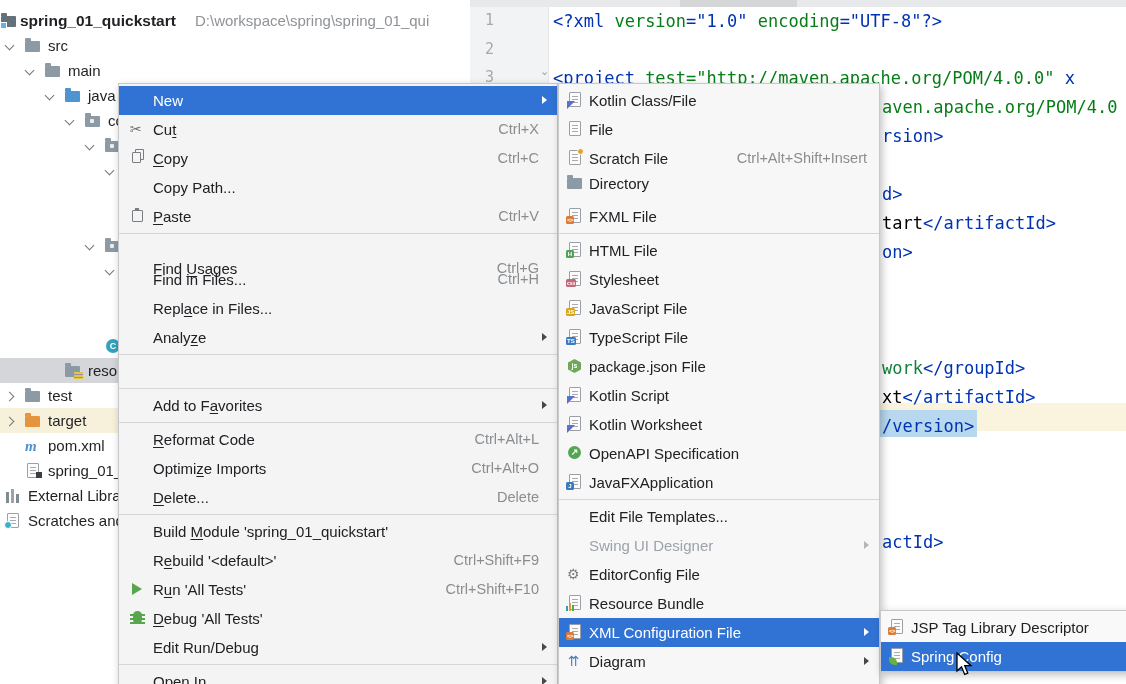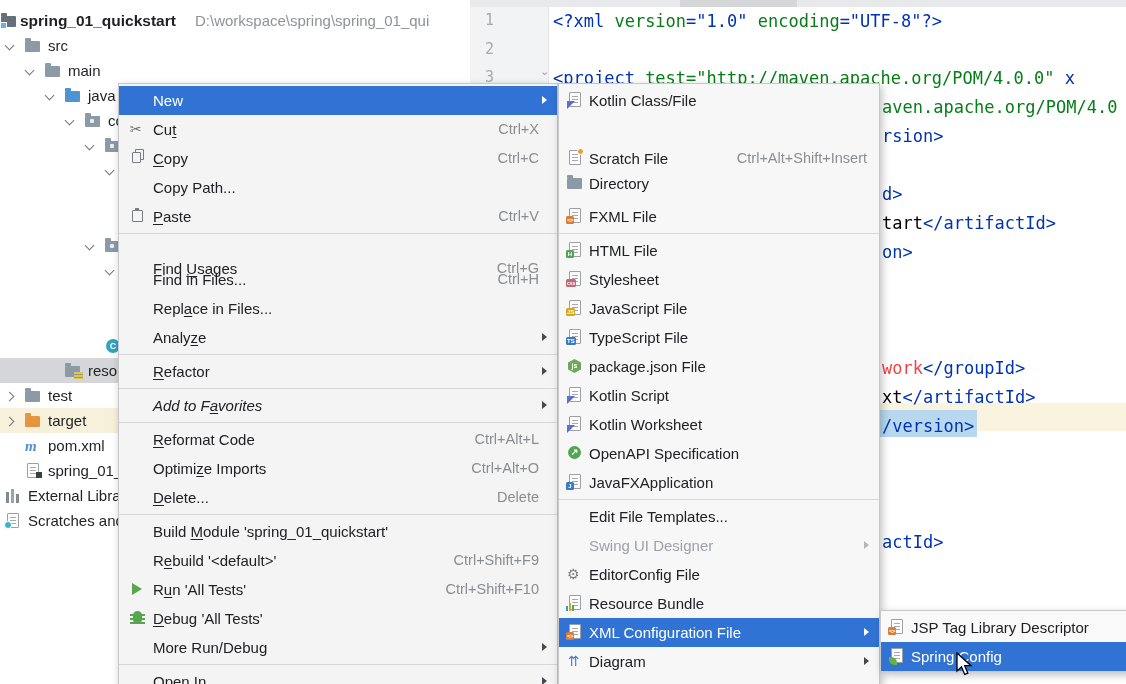--- a/index.html
+++ b/index.html
@@ -233,21 +233,21 @@
     </div>
   <div class="creamline"></div>
   <div id="code-layer"></div>
 <div class="frag" style="left: 83px; top: 11px;"><span style="color: rgb(0, 51, 179);">&lt;?xml </span><span style="color: rgb(6, 125, 23);">version</span><span style="color: rgb(0, 51, 179);">="1.0" </span><span style="color: rgb(6, 125, 23);">encoding</span><span style="color: rgb(0, 51, 179);">="UTF-8"</span><span style="color: rgb(0, 51, 179);">?&gt;</span></div>
     <div class="frag" style="left: 83px; top: 68px;"><span style="color: rgb(0, 51, 179);">&lt;project </span><span style="color: rgb(6, 125, 23);">test</span><span style="color: rgb(6, 125, 23);">="http://maven.apache.org/POM/4.0.0"</span><span style="color: rgb(0, 51, 179);"> x</span></div>
     <div class="frag" style="left: 412px; top: 97px;"><span style="color: rgb(6, 125, 23);">aven.apache.org/POM/4.0</span></div>
     <div class="frag" style="left: 412px; top: 126px;"><span style="color: rgb(0, 51, 179);">rsion&gt;</span></div>
     <div class="frag" style="left: 412px; top: 184px;"><span style="color: rgb(0, 51, 179);">d&gt;</span></div>
     <div class="frag" style="left: 412px; top: 213px;"><span style="color: rgb(0, 0, 0);">tart</span><span style="color: rgb(0, 51, 179);">&lt;/artifactId&gt;</span></div>
     <div class="frag" style="left: 412px; top: 242px;"><span style="color: rgb(0, 51, 179);">on&gt;</span></div>
-    <div class="frag" style="left: 412px; top: 358px;"><span style="color: #ef4444;">work</span><span style="color: rgb(0, 51, 179);">&lt;/groupId&gt;</span></div>
+    <div class="frag" style="left: 412px; top: 358px;"><span style="color: #15803d;">work</span><span style="color: rgb(0, 51, 179);">&lt;/groupId&gt;</span></div>
     <div class="frag" style="left: 412px; top: 387px;"><span style="color: rgb(0, 0, 0);">xt</span><span style="color: rgb(0, 51, 179);">&lt;/artifactId&gt;</span></div>
     <div class="selbg" style="left: 409px; top: 410px; width: 98.07px; height: 27px;"></div>
     <div class="frag" style="left: 412px; top: 416px;"><span style="color: rgb(0, 51, 179);">/version&gt;</span></div>
     <div class="frag" style="left: 412px; top: 532px;"><span style="color: rgb(0, 51, 179);">actId&gt;</span></div>
   </div>
 
 <div id="ctx-menu" class="menu">
     <div class="mrow sel" style="top: 2px;">
       <span class="mlabel" style="left: 34px;">New</span>
       <span class="marrow" style="right: 10px;"></span>
@@ -286,27 +286,23 @@
       <span class="mshort" style="right: 18px;">Ctrl+H</span>
     </div>
     <div class="mrow" style="top: 210px;">
       <span class="mlabel" style="left: 34px;">Repl<u>a</u>ce in Files...</span>
     </div>
     <div class="mrow" style="top: 239px;">
       <span class="mlabel" style="left: 34px;">Analy<u>z</u>e</span>
       <span class="marrow" style="right: 10px;"></span>
     </div>
     <div class="msep" style="top: 270px;"></div>
-    <div class="mrow" style="top: 273px;">
-      <span class="mlabel" style="left: 34px;"><u>R</u>efactor</span>
-      <span class="marrow" style="right: 10px;"></span>
-    </div>
     <div class="msep" style="top: 304px;"></div>
     <div class="mrow" style="top: 307px;">
-      <span class="mlabel" style="left: 34px; font-style: italic;">Add to F<u>a</u>vorites</span>
+      <span class="mlabel" style="left: 34px;">Add to F<u>a</u>vorites</span>
       <span class="marrow" style="right: 10px;"></span>
     </div>
     <div class="msep" style="top: 338px;"></div>
     <div class="mrow" style="top: 370px;">
       <span class="mlabel" style="left: 34px;">Optimi<u>z</u>e Imports</span>
       <span class="mshort" style="right: 18px;">Ctrl+Alt+O</span>
     </div>
     <div class="mrow" style="top: 341px;">
       <span class="mlabel" style="left: 34px;"><u>R</u>eformat Code</span>
       <span class="mshort" style="right: 18px;">Ctrl+Alt+L</span>
@@ -330,38 +326,44 @@
       <span class="mlabel" style="left: 34px;">R<u>u</u>n 'All Tests'</span>
       <span class="mshort" style="right: 18px;">Ctrl+Shift+F10</span>
     </div>
     <div class="mrow" style="top: 520px;">
       <span class="ic" style="left: 10px; top: 5px;">
         <span class="bug"></span>
       </span>
       <span class="mlabel" style="left: 34px;"><u>D</u>ebug 'All Tests'</span>
     </div>
     <div class="mrow" style="top: 549px;">
-      <span class="mlabel" style="left: 34px;">More Run/Debug</span>
+      <span class="mlabel" style="left: 34px;">Edit Run/Debug</span>
       <span class="marrow" style="right: 10px;"></span>
     </div>
     <div class="msep" style="top: 580px;"></div>
     <div class="mrow" style="top: 583px;">
       <span class="mlabel" style="left: 34px;">Open In</span>
       <span class="marrow" style="right: 10px;"></span>
     </div>
   </div>
 
 <div id="new-menu" class="menu">
     <div class="mrow" style="top: 2px;">
       <span class="ic" style="left: 7px; top: 5px;">
         <span class="fsheet"></span>
         <span class="ktri"></span>
       </span>
       <span class="mlabel" style="left: 30px;">Kotlin Class/File</span>
     </div>
+    <div class="mrow" style="top: 31px;">
+      <span class="ic" style="left: 7px; top: 5px;">
+        <span class="fsheet"></span>
+      </span>
+      <span class="mlabel" style="left: 30px;">File</span>
+    </div>
     <div class="mrow" style="top: 60px;">
       <span class="ic" style="left: 7px; top: 5px;">
         <span class="fsheet"></span>
         <span class="clockdot"></span>
       </span>
       <span class="mlabel" style="left: 30px;">Scratch File</span>
       <span class="mshort" style="right: 12px;">Ctrl+Alt+Shift+Insert</span>
     </div>
     <div class="mrow" style="top: 85px; text-decoration: underline;">
       <span class="ic" style="left: 7px; top: 5px;">

